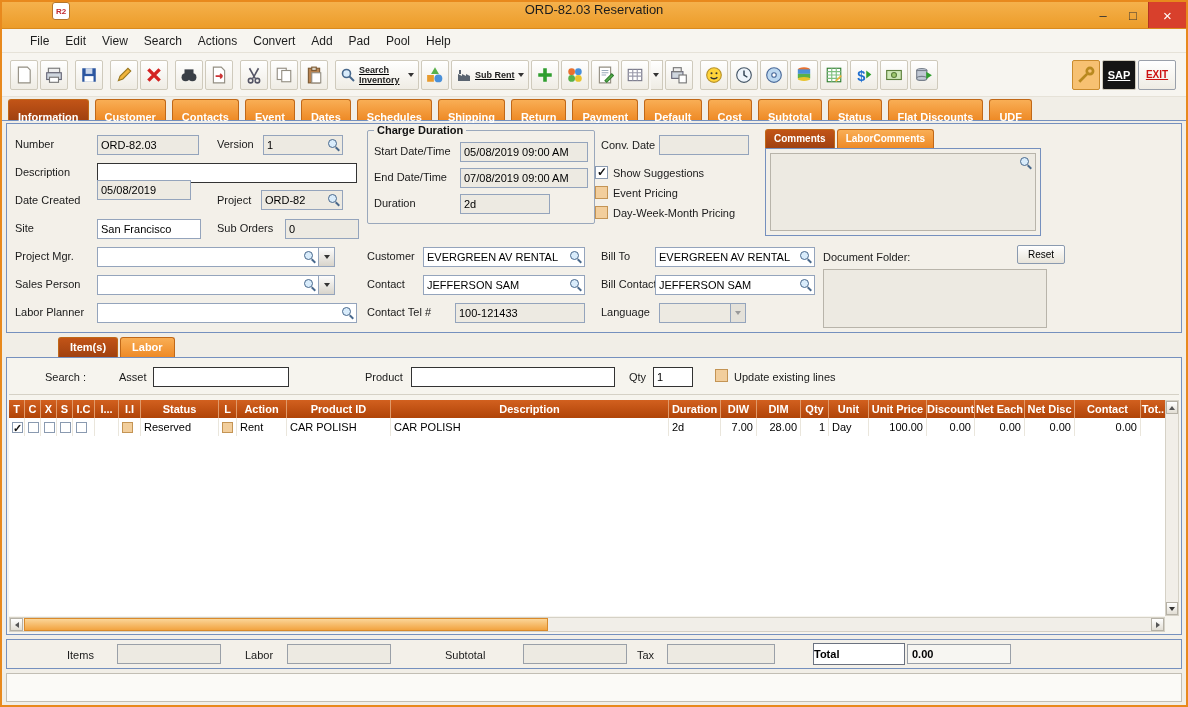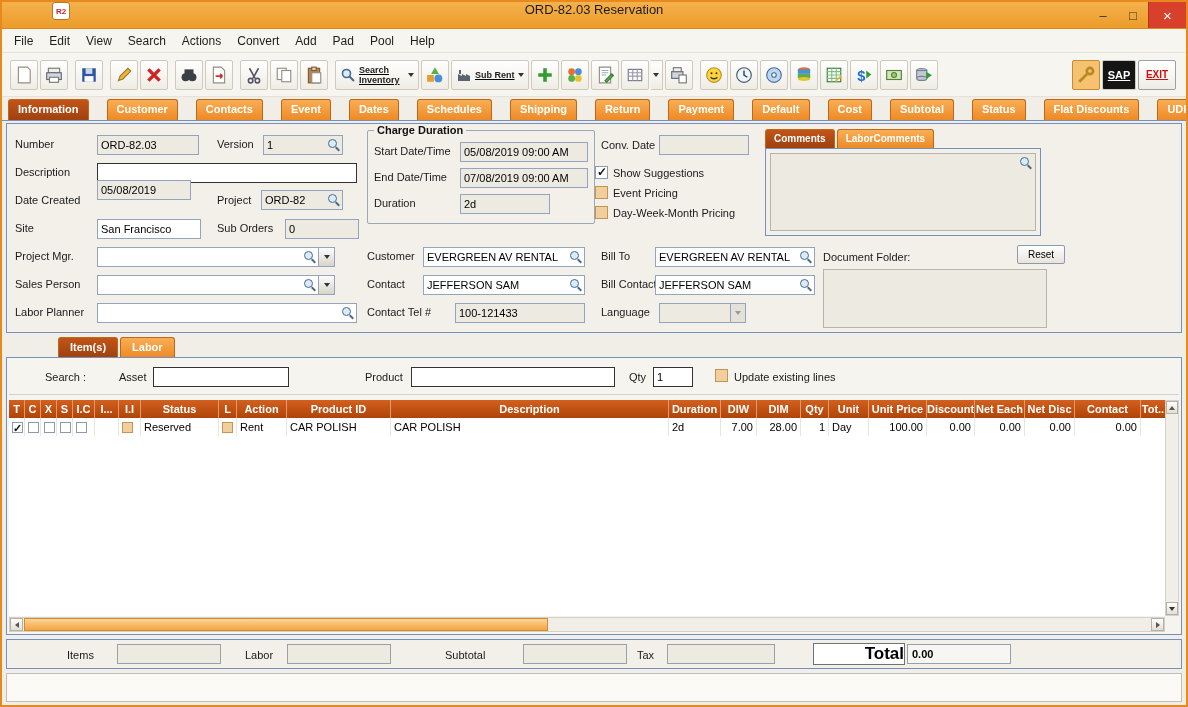--- a/index.html
+++ b/index.html
@@ -9,21 +9,21 @@
 
   
   .titlebar{height:27px;background:linear-gradient(#F5B14C,#EC9C29);display:flex;align-items:flex-start;position:relative;border-bottom:1px solid #D98A1E;padding-left:44px;}
   .app-icon{width:18px;height:18px;margin-left:6px;background:#fff;border:1px solid #b5762a;border-radius:3px;display:flex;align-items:center;justify-content:center;font-size:8px;font-weight:bold;color:#c1272d;z-index:2;}
   .title{position:absolute;left:0;right:0;text-align:center;font-size:13px;color:#1d1d1d;}
   .win-controls{margin-left:auto;display:flex;align-items:stretch;height:100%;z-index:2;}
   .win-btn{width:30px;display:flex;align-items:center;justify-content:center;font-size:13px;color:#333;}
   .win-btn.close{background:#D8402C;color:#fff;width:38px;font-size:15px;border-left:1px solid #b53322;}
 
   
-  .menubar{height:24px;background:#F7F5F0;border-bottom:1px solid #E6E2D8;display:flex;align-items:center;padding-left:4px;}
+  .menubar{height:24px;background:#F7F5F0;border-bottom:1px solid #E6E2D8;display:flex;align-items:center;padding-left:20px;}
   .menu-item{padding:3px 8px;font-size:12px;color:#1d1d1d;}
 
   
   .toolbar{height:44px;background:#F7F5F0;display:flex;align-items:center;padding:0 8px;border-bottom:1px solid #E6E2D8;}
   .tb{height:30px;min-width:28px;background:linear-gradient(#ffffff,#efece4);border:1px solid #cfcabc;border-radius:2px;display:flex;align-items:center;justify-content:center;margin-right:2px;flex:0 0 auto;text-decoration:underline;}
   .tb svg{display:block;}
   .tbsep{width:5px;flex:0 0 auto;}
   .tb.wide{padding:0 4px;gap:3px;}
   .lbl2{font-size:9px;line-height:10px;font-weight:bold;color:#1d1d1d;text-align:left;}
   .arrow-seg{width:12px;height:30px;border:1px solid #cfcabc;border-left:none;background:linear-gradient(#fff,#efece4);display:flex;align-items:center;justify-content:center;margin-right:2px;flex:0 0 auto;}
@@ -31,21 +31,21 @@
   .tri-up{width:0;height:0;border-left:3.5px solid transparent;border-right:3.5px solid transparent;border-bottom:4px solid #555;}
   .tri-lf{width:0;height:0;border-top:3.5px solid transparent;border-bottom:3.5px solid transparent;border-right:4px solid #555;}
   .tri-rt{width:0;height:0;border-top:3.5px solid transparent;border-bottom:3.5px solid transparent;border-left:4px solid #555;}
   .tb.pressed{background:#F7C172;border-color:#c98b2e;}
   .tb.sap{background:#151515;color:#fff;font-weight:bold;font-size:11px;width:34px;}
   .tb.exit{color:#cc1111;font-weight:bold;font-size:10px;width:38px;border:1px solid #9aa0aa;}
   .tspacer{flex:1 1 auto;}
 
   
   .tabstrip{height:24px;background:#F1EEE7;display:flex;align-items:flex-end;padding-left:6px;border-bottom:1px solid #7590BE;}
-  .tab{height:21px;line-height:19px;padding:0 9px;margin-right:18px;font-size:11px;font-weight:bold;color:#fff;background:linear-gradient(#F9AE55,#EE8A26);border:1px solid #C06818;border-bottom:none;border-radius:3px 3px 0 0;white-space:nowrap;}
+  .tab{height:21px;line-height:19px;padding:8px 9px;margin-right:6px;font-size:11px;font-weight:bold;color:#fff;background:linear-gradient(#F9AE55,#EE8A26);border:1px solid #C06818;border-bottom:none;border-radius:3px 3px 0 0;white-space:nowrap;}
   .tab.selected{background:linear-gradient(#C25417,#A04110);}
 
   
   .main{position:relative;height:584px;}
   .panel{position:absolute;background:#F3F0E9;border:1px solid #7590BE;}
   .form-panel{left:4px;top:2px;width:1176px;height:210px;}
   .items-tabs{position:absolute;left:8px;top:216px;height:20px;display:flex;padding-left:48px;}
   .itab{height:20px;line-height:18px;padding:0 11px;margin-right:2px;font-size:11px;font-weight:bold;color:#fff;background:linear-gradient(#F9AE55,#EE8A26);border:1px solid #C06818;border-bottom:none;border-radius:3px 3px 0 0;}
   .itab.selected{background:linear-gradient(#C25417,#A04110);}
   .items-panel{left:4px;top:236px;width:1176px;height:278px;background:#F6F4EE;}
@@ -91,21 +91,21 @@
   .vscroll{position:absolute;right:2px;top:42px;bottom:18px;width:14px;background:#F1EEE8;border:1px solid #D5D1C6;}
   .vs-btn{position:absolute;left:0;width:12px;height:13px;background:linear-gradient(#fff,#e2ded4);border:1px solid #B5B1A6;display:flex;align-items:center;justify-content:center;}
   .vs-up{top:0}.vs-down{bottom:0}
   .hscroll{position:absolute;left:2px;right:16px;bottom:2px;height:15px;background:#F1EEE8;border:1px solid #D5D1C6;}
   .hs-btn{position:absolute;top:0;width:13px;height:13px;background:linear-gradient(#fff,#e2ded4);border:1px solid #B5B1A6;display:flex;align-items:center;justify-content:center;}
   .hs-left{left:0}.hs-right{right:0}
   .hs-thumb{position:absolute;left:14px;top:0;width:524px;height:13px;background:linear-gradient(#FBD598,#F2A440);border:1px solid #D98A2B;}
 
   
   .tfield{position:absolute;height:20px;background:#EDEAE2;border:1px solid #9aa0a8;font-size:11px;padding:0 3px;line-height:18px;}
-  .total-box{position:absolute;height:22px;background:#fff;border:1px solid #6b7280;font-size:17px;font-weight:bold;text-align:right;line-height:20px;}
+  .total-box{position:absolute;height:22px;background:#fff;border:1px solid #6b7280;font-size:11px;font-weight:bold;text-align:left;line-height:20px;}
   .total-value{position:absolute;height:20px;background:#F7F6F2;border:1px solid #9aa0a8;font-size:11px;font-weight:bold;line-height:18px;padding:0 4px;}
 </style>
 </head>
 <body>
 
 <div class="window">
 
   <div class="titlebar">
     <div class="app-icon">R2</div>
     <div class="title">ORD-82.03 Reservation</div>

